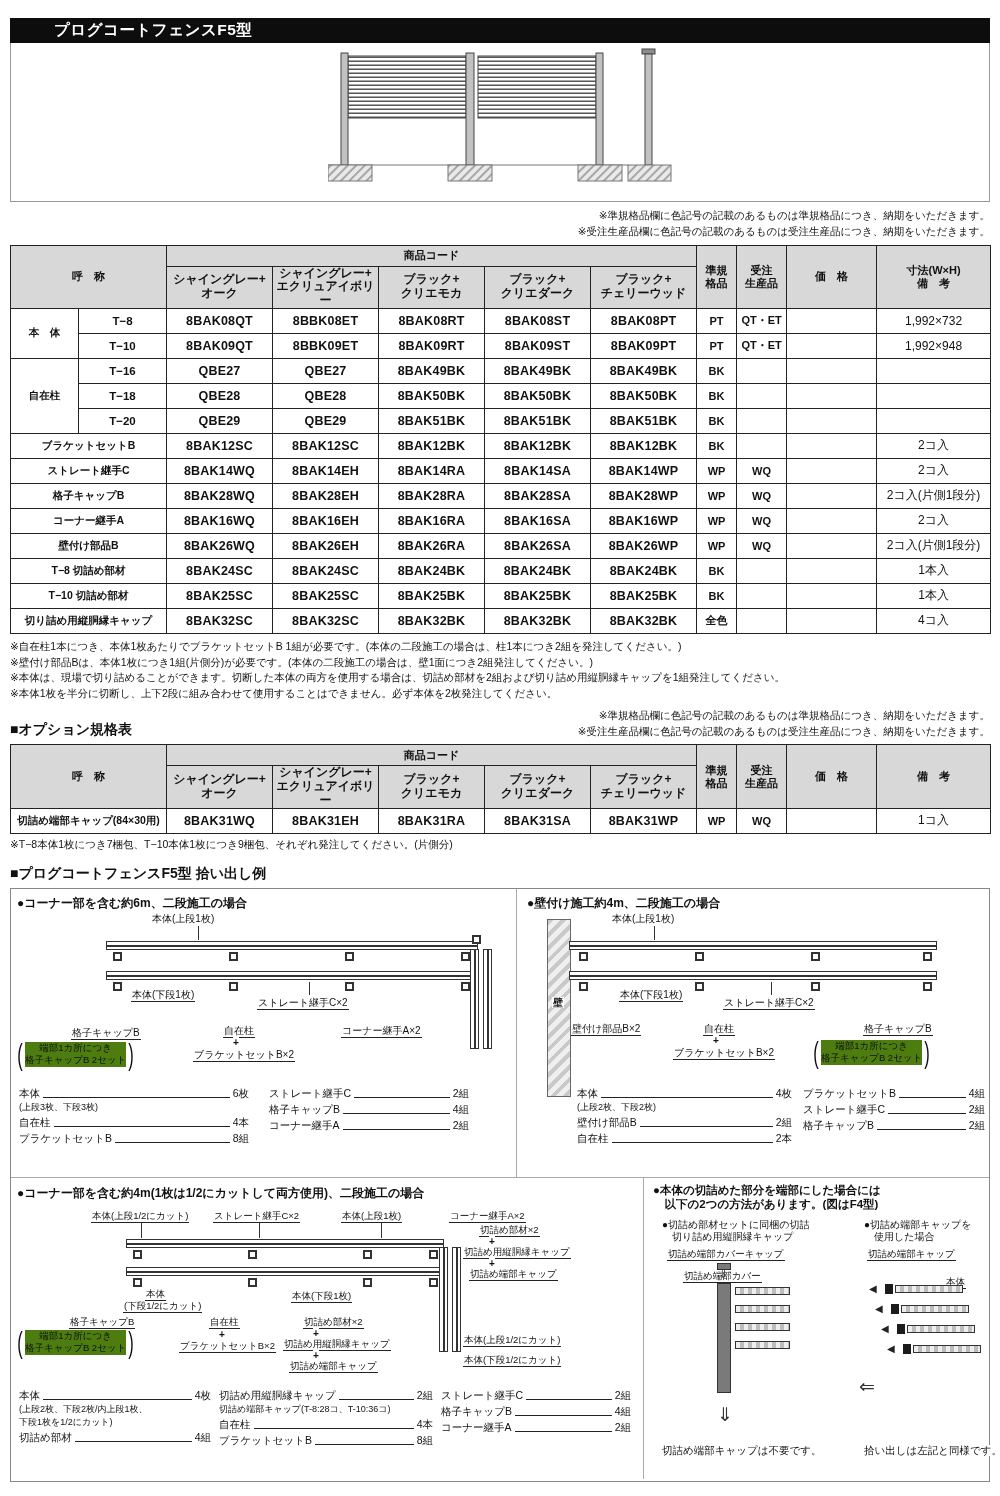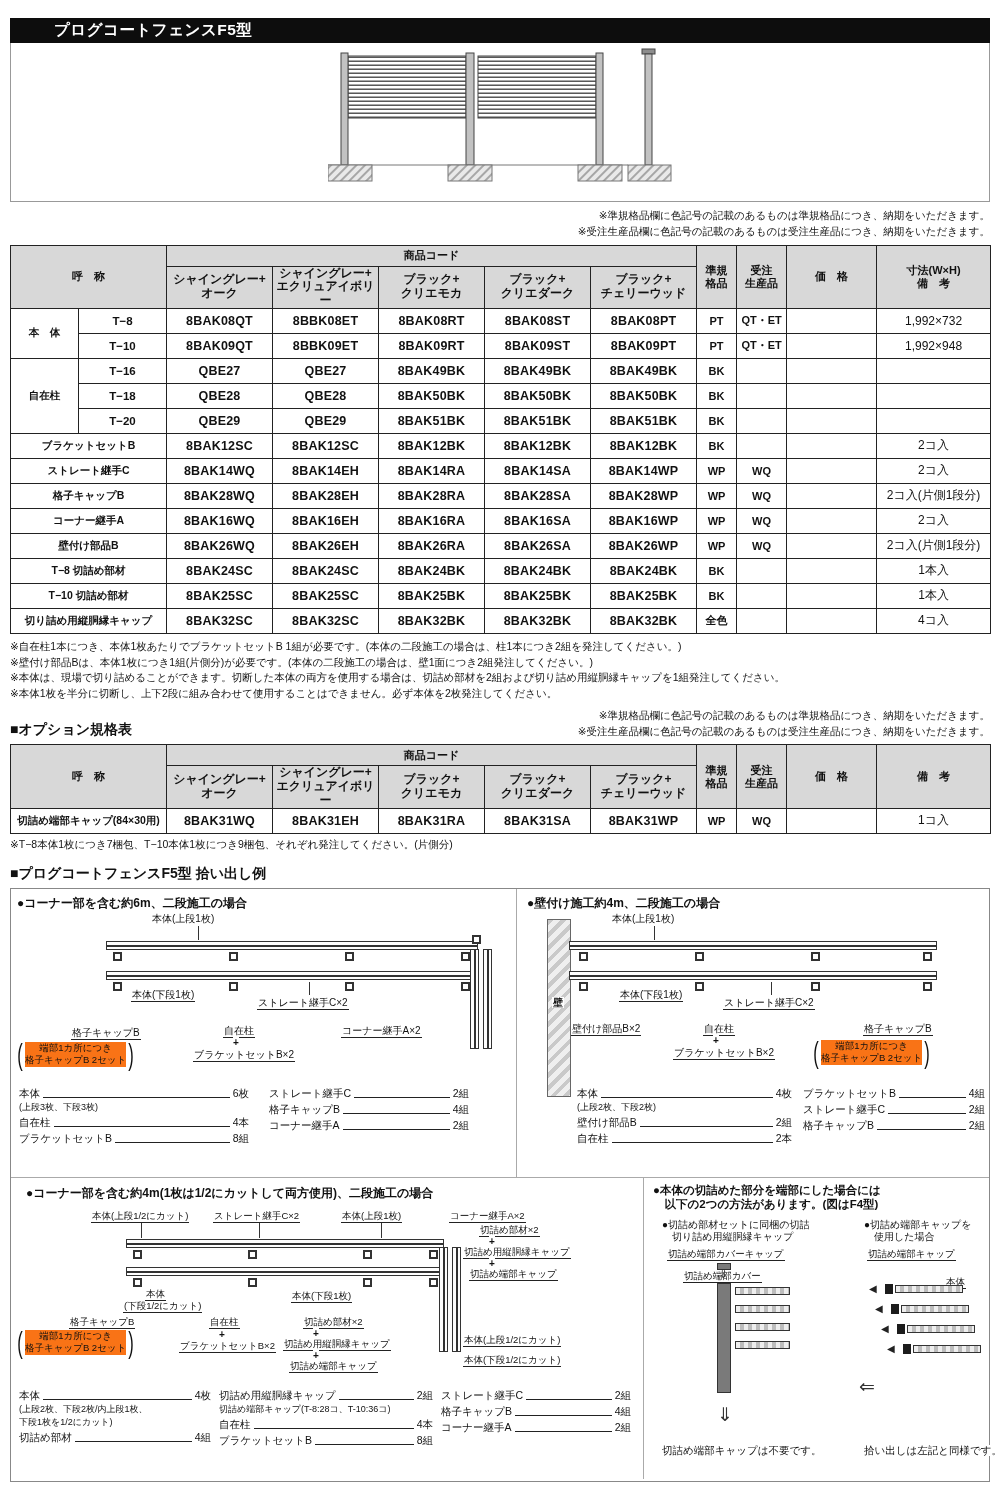--- a/index.html
+++ b/index.html
@@ -46,21 +46,21 @@
   .plus{position:absolute;font-size:10px;font-weight:bold;background:#fff}
   .bar-h{position:absolute;height:9px;border:1px solid #333;background:linear-gradient(#fff 0 3px,#333 3px 5px,#fff 5px);box-sizing:border-box}
   .bar-v{position:absolute;width:9px;border:1px solid #333;background:linear-gradient(90deg,#fff 0 3px,#333 3px 5px,#fff 5px);box-sizing:border-box}
   .post{position:absolute;width:9px;height:9px;border:2px solid #333;background:#fff;box-sizing:border-box}
   .wall{position:absolute;background:repeating-linear-gradient(135deg,#c9c9c9 0 4px,#efefef 4px 9px);border:1px solid #666}
   .lv{position:absolute;width:1px;background:#333}
   .divider{position:absolute;background:#aaa}
   .pnote{position:absolute;display:flex;align-items:center;font-size:9.5px;line-height:1.3}
   .pnote .par{font-size:30px;font-weight:300;line-height:.9;transform:scaleX(.55)}
   .pnote .tx{text-align:center}
-  .pnote .tx span{display:block;background:#f97316}
+  .pnote .tx span{display:block;background:#4d7c0f}
   .plist{position:absolute}
   .pl-row{display:flex;align-items:flex-end;height:16px;font-size:10.5px;white-space:nowrap}
   .pl-row.nt{font-size:9px;height:13px}
   .pl-line{flex:1 1 auto;border-bottom:1px solid #222;margin:0 3px 3px 3px;min-width:8px}
   .cap-cover{position:absolute;background:#7a7a7a;border:1px solid #333;box-sizing:border-box}
   .slat{position:absolute;height:8px;border:1px solid #333;background:repeating-linear-gradient(90deg,#eee 0 4px,#bdbdbd 4px 8px);box-sizing:border-box}
   .endcap{position:absolute;width:8px;height:10px;background:#1c1c1c}
   .sarrow{position:absolute;font-size:10px;color:#222}
   .bigarrow{position:absolute;font-size:19px;color:#333}
 </style>
@@ -500,21 +500,21 @@
           <span class="pl-line"></span>
           <span>2組</span>
         </div>
         <div class="pl-row">
           <span>格子キャップB</span>
           <span class="pl-line"></span>
           <span>2組</span>
         </div>
       </div>
 
-    <div class="sec-title" style="left:15px;top:296px">●コーナー部を含む約4m(1枚は1/2にカットして両方使用)、二段施工の場合</div>
+    <div class="sec-title" style="left:6px;top:296px">●コーナー部を含む約4m(1枚は1/2にカットして両方使用)、二段施工の場合</div>
     <div class="dl u sm" style="left:80px;top:322px">本体(上段1/2にカット)</div>
     <div class="dl u sm" style="left:202px;top:322px">ストレート継手C×2</div>
     <div class="dl u sm" style="left:330px;top:322px">本体(上段1枚)</div>
     <div class="dl u sm" style="left:438px;top:322px">コーナー継手A×2</div>
     <div class="lv" style="left:130px;top:334px;height:15px"></div>
     <div class="lv" style="left:248px;top:334px;height:15px"></div>
     <div class="lv" style="left:370px;top:334px;height:15px"></div>
     <div class="bar-h" style="left:115px;top:350px;width:318px"></div>
     <div class="post" style="left:122px;top:361px"></div>
     <div class="post" style="left:237px;top:361px"></div>

